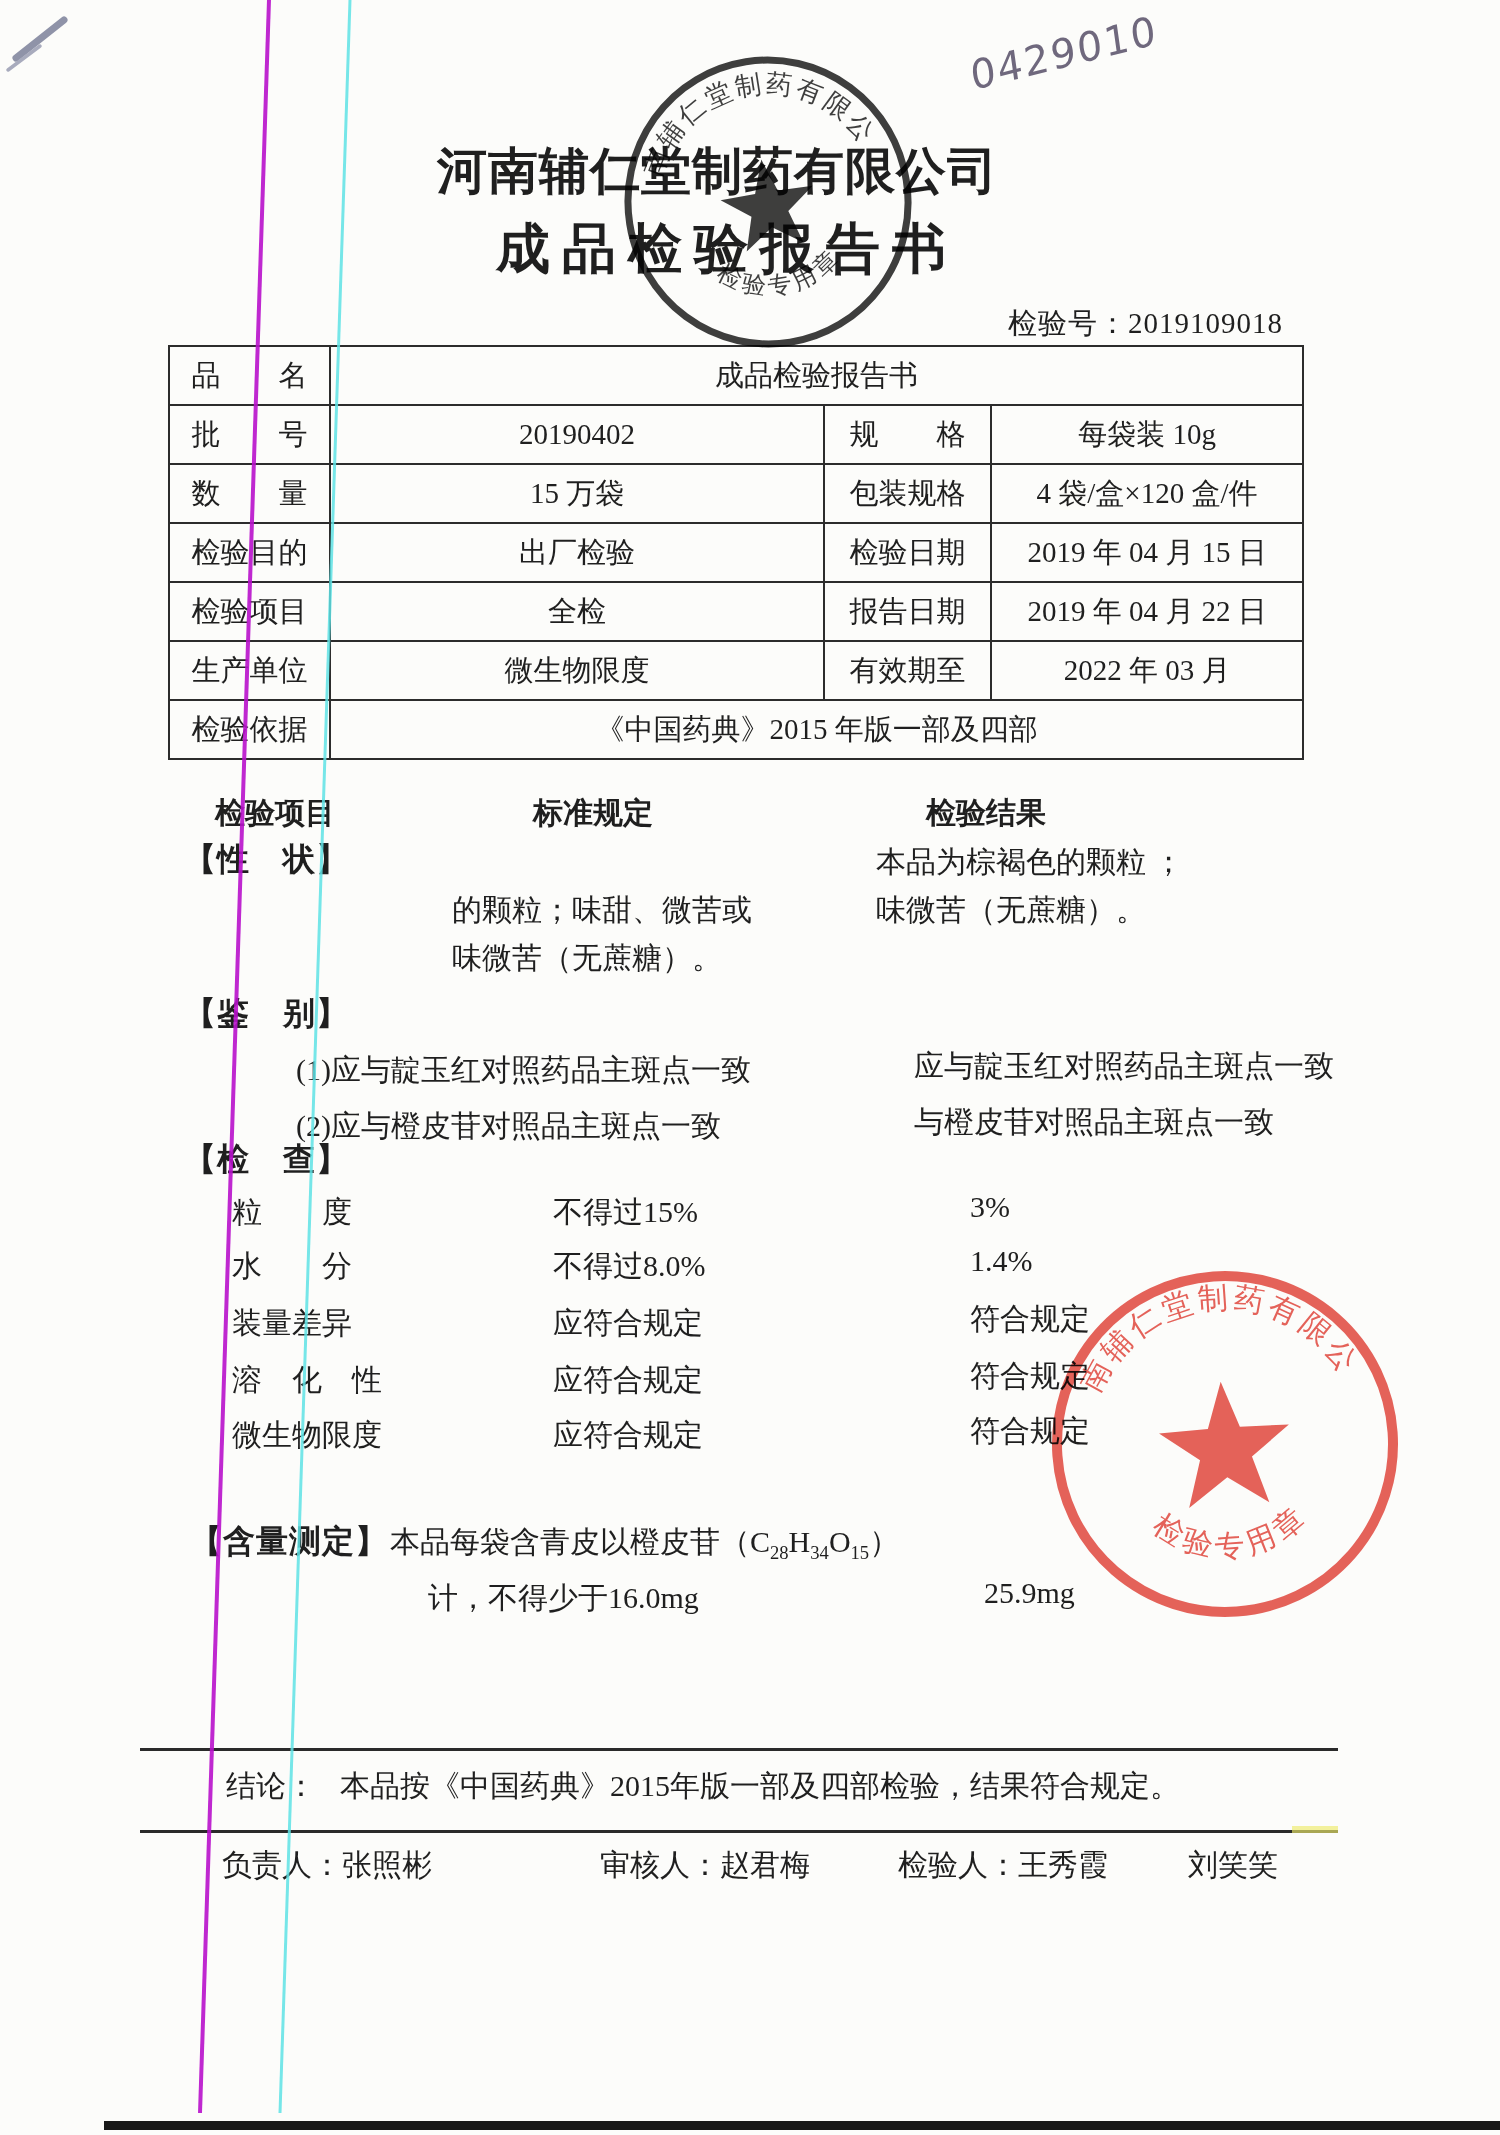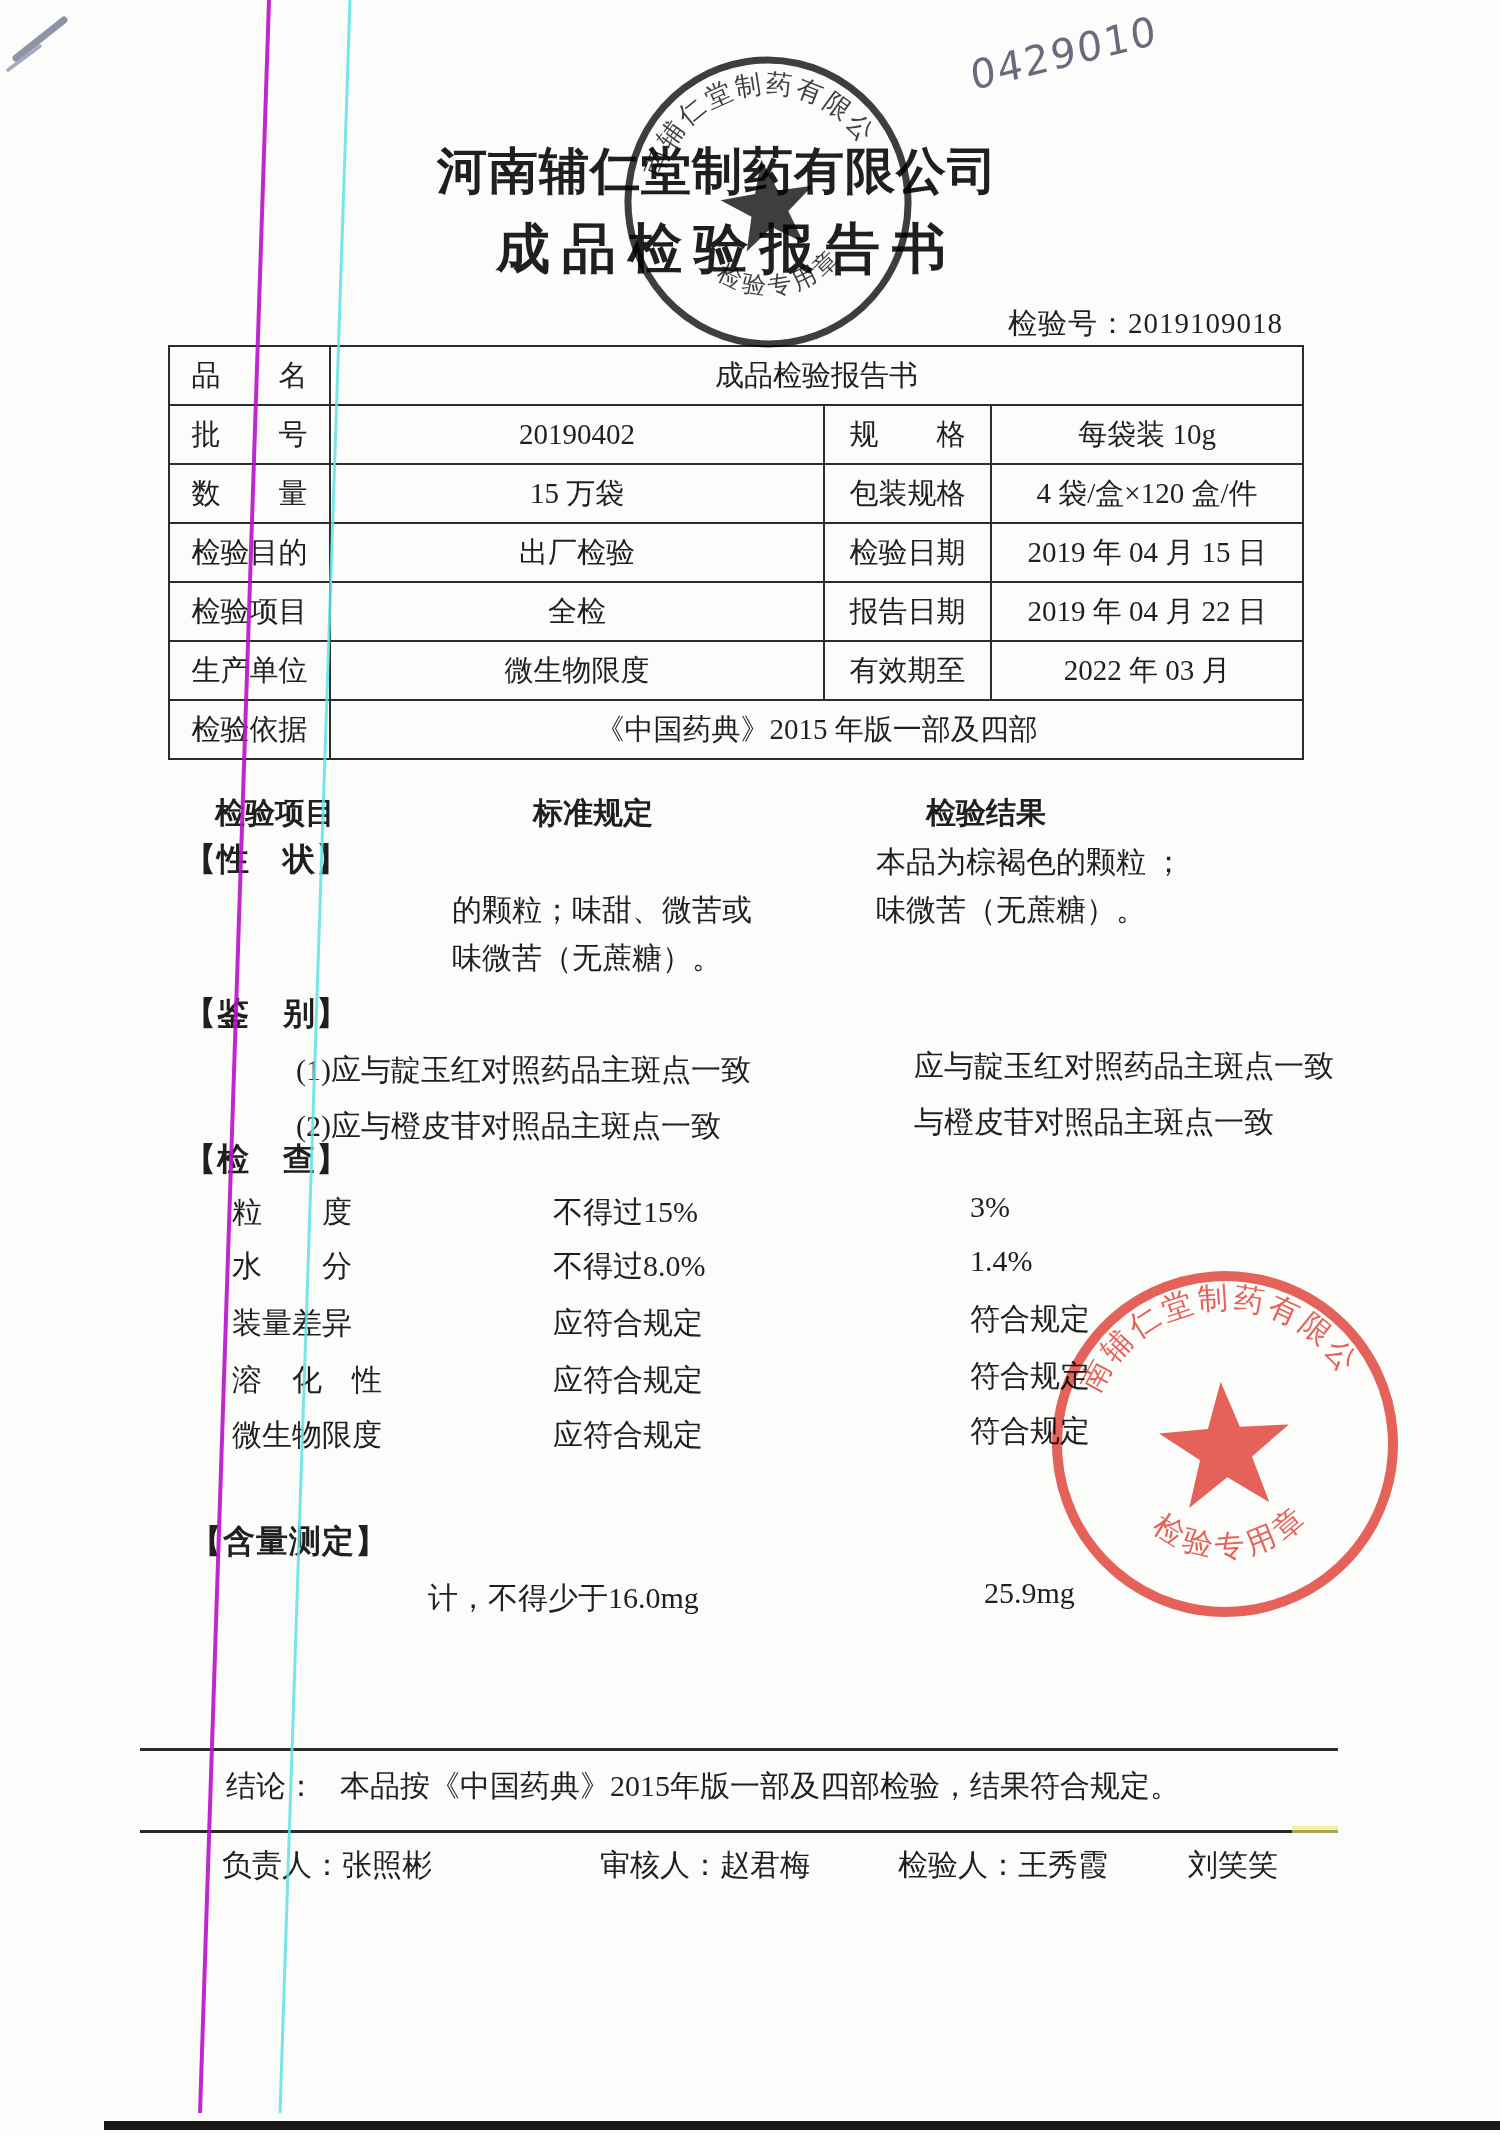--- a/index.html
+++ b/index.html
@@ -132,20 +132,23 @@
 
   <div class="abs t" style="left:232px;top:1360px;">溶　化　性</div>
   <div class="abs t" style="left:553px;top:1360px;">应符合规定</div>
   <div class="abs t" style="left:970px;top:1356px;">符合规定</div>
 
   <div class="abs t" style="left:232px;top:1415px;">微生物限度</div>
   <div class="abs t" style="left:553px;top:1415px;">应符合规定</div>
   <div class="abs t" style="left:970px;top:1411px;">符合规定</div>
 
   <div class="abs sec-label" style="left:190px;top:1520px;">【含量测定】</div>
+  <div class="abs t" style="left:390px;top:1522px;">
+    <span>本品每袋含青皮以橙皮苷（C</span><sub>28</sub><span>H</span><sub>34</sub><span>O</span><sub>15</sub><span>）</span>
+  </div>
   <div class="abs t" style="left:428px;top:1578px;">计，不得少于16.0mg</div>
   <div class="abs t" style="left:984px;top:1576px;">25.9mg</div>
 
   <div class="rule" style="top:1748px;"></div>
   <div class="abs t" style="left:226px;top:1766px;">结论：</div>
   <div class="abs t" style="left:340px;top:1766px;">本品按《中国药典》2015年版一部及四部检验，结果符合规定。</div>
   <div class="rule" style="top:1830px;"></div>
 
   <div class="abs sig" style="left:222px;top:1845px;">负责人：张照彬</div>
   <div class="abs sig" style="left:600px;top:1845px;">审核人：赵君梅</div>

